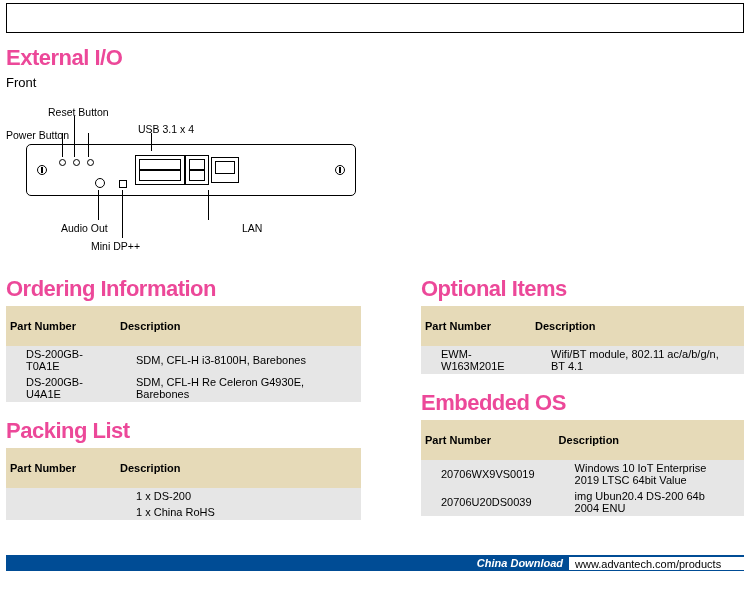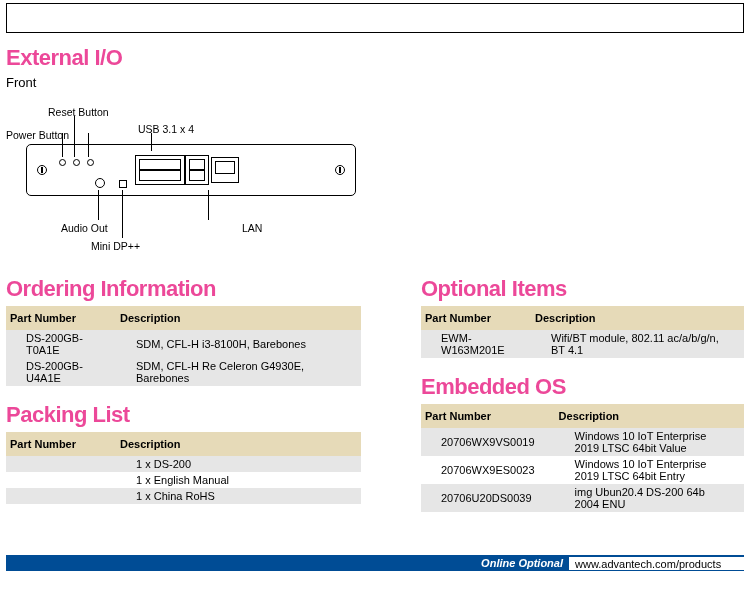--- a/index.html
+++ b/index.html
@@ -123,21 +123,21 @@
   
   table {
     border-collapse: collapse;
     width: 100%;
     font-size: 11px;
   }
   th {
     background: #e6dab8;
     text-align: left;
     font-weight: bold;
-    padding: 6px 4px;
+    padding: 14px 4px;
   }
   td {
     padding: 2px 20px;
   }
   tr.odd td { background: #e6e6e6; }
   tr.even td { background: #fff; }
   .col-pn { width: 110px; }
 
   .section { margin-bottom: 16px; }
 
@@ -237,24 +237,20 @@
         <table>
           <tbody>
               <tr>
                 <th class="col-pn">Part Number</th>
                 <th>Description</th>
               </tr>
           <tr class="odd">
                 <td></td>
                 <td>1 x DS-200</td>
               </tr>
-          <tr class="even">
-                <td></td>
-                <td>1 x English Manual</td>
-              </tr>
           <tr class="odd">
                 <td></td>
                 <td>1 x China RoHS</td>
               </tr>
         </tbody>
           </table>
       </div>
     </div>
 
     <div class="right-col">
@@ -279,31 +275,27 @@
         <table>
           <tbody>
               <tr>
                 <th class="col-pn">Part Number</th>
                 <th>Description</th>
               </tr>
           <tr class="odd">
                 <td>20706WX9VS0019</td>
                 <td>Windows 10 IoT Enterprise 2019 LTSC 64bit Value</td>
               </tr>
-          <tr class="even">
-                <td>20706WX9ES0023</td>
-                <td>Windows 10 IoT Enterprise 2019 LTSC 64bit Entry</td>
-              </tr>
           <tr class="odd">
                 <td>20706U20DS0039</td>
                 <td>img Ubun20.4 DS-200 64b 2004 ENU</td>
               </tr>
         </tbody>
           </table>
       </div>
     </div>
   </div>
 </div>
 
 <div class="footer">
-  <span class="od-label">Online Optional</span>
+  <span class="od-label">China Download</span>
   <span class="url-box">www.advantech.com/products</span>
 </div>
 
 </body></html>

